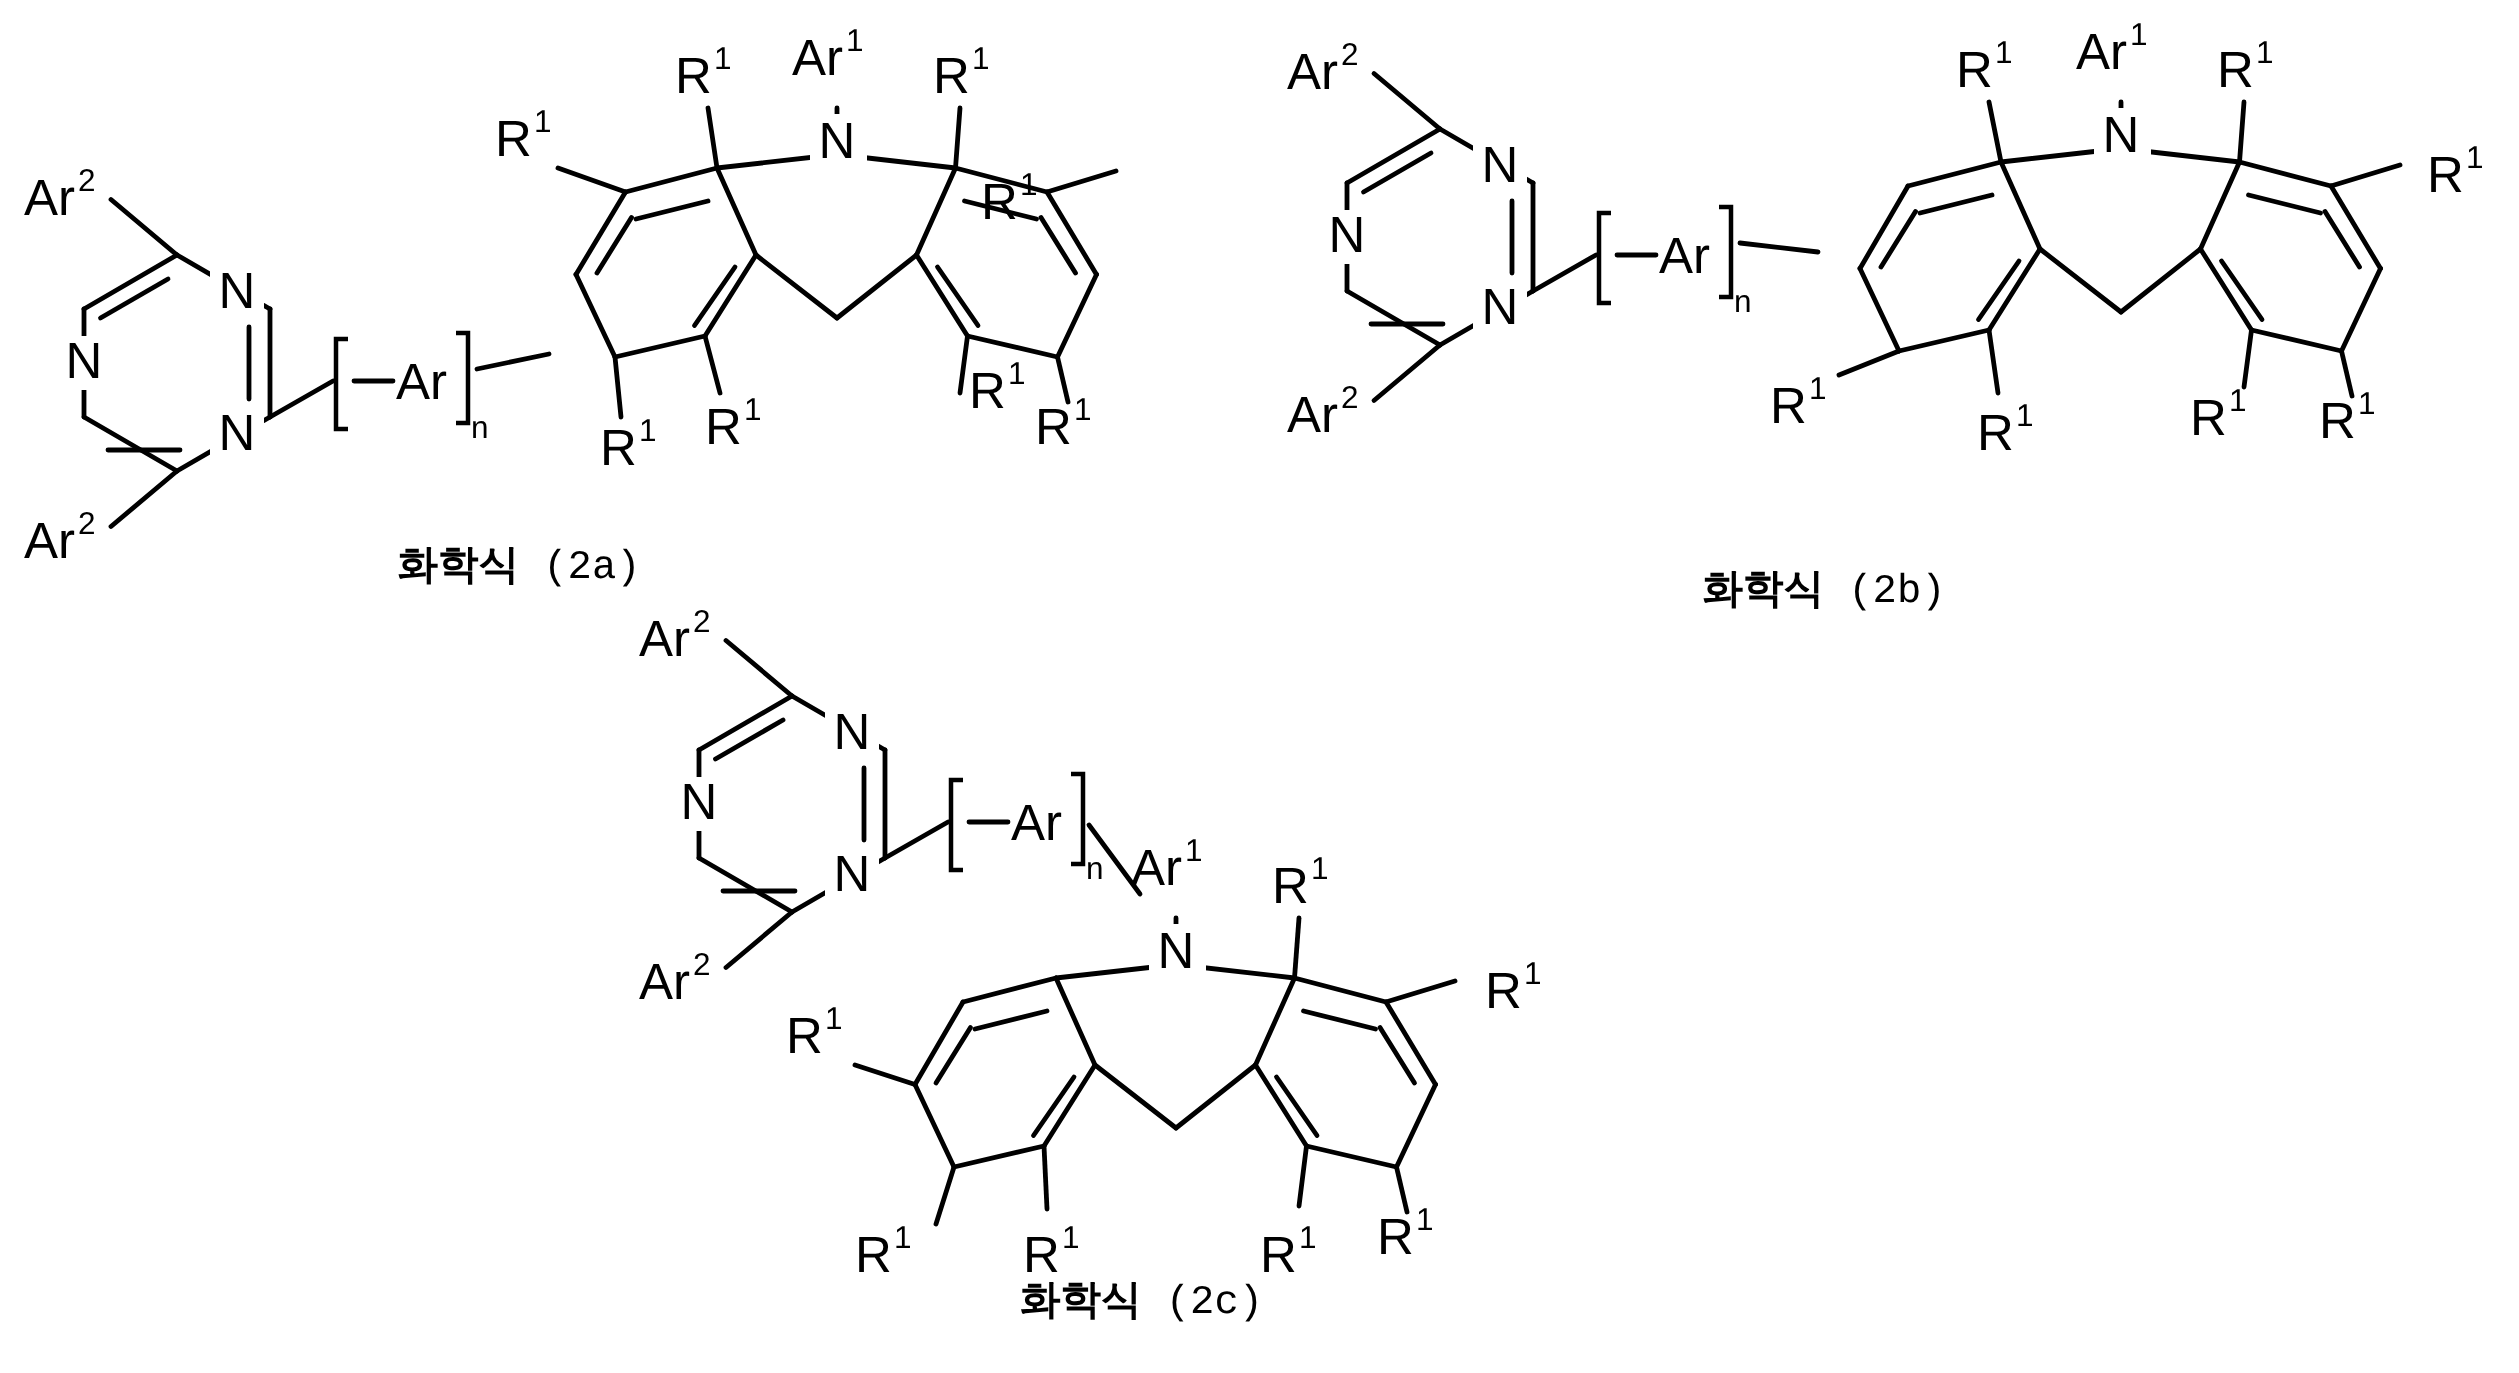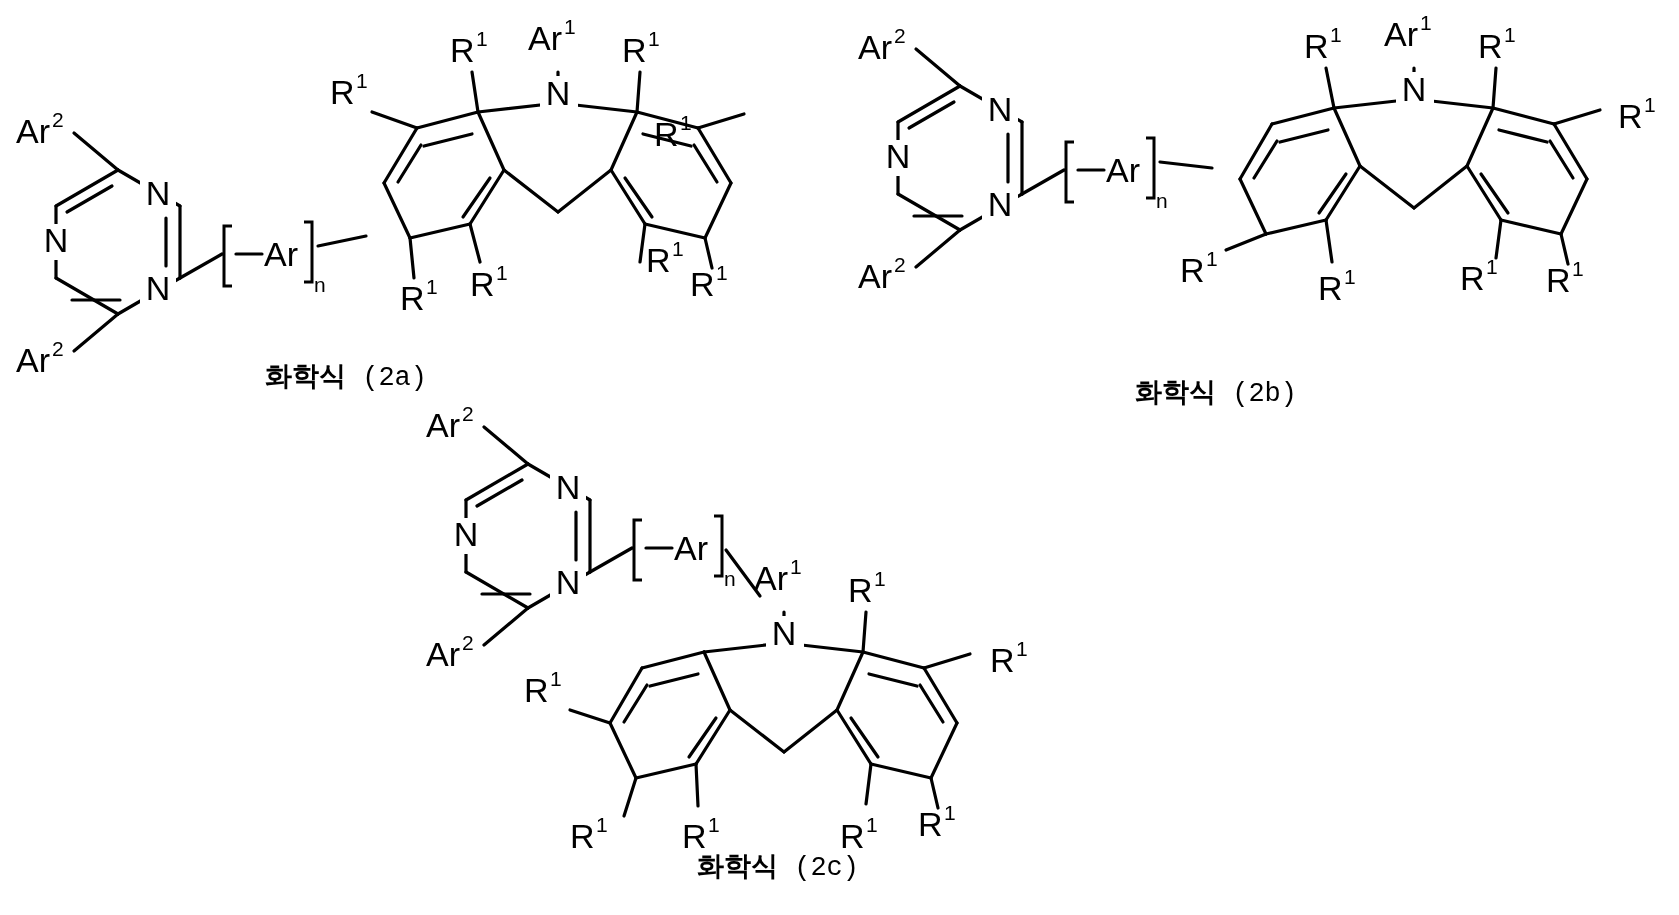--- a/index.html
+++ b/index.html
@@ -388,18 +388,18 @@
 
         <text class="lbl" x="508" y="436">R</text>
         <text class="sup" x="534" y="420">1</text>
 
         <text class="lbl" x="430" y="448">R</text>
         <text class="sup" x="456" y="432">1</text>
       </g>
     </svg>
   </div>
 
-  <div class="caption" style="left:680px;top:848px;margin-left:17px;">
+  <div class="caption" style="left:680px;top:848px;">
     <span>화학식</span>
     <span class="cap-num">(2c)</span>
   </div>
 
 </div>
 
 </body></html>

